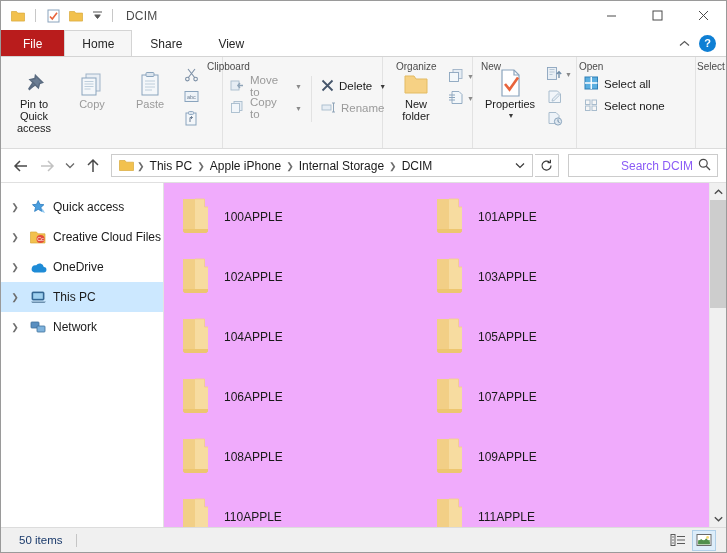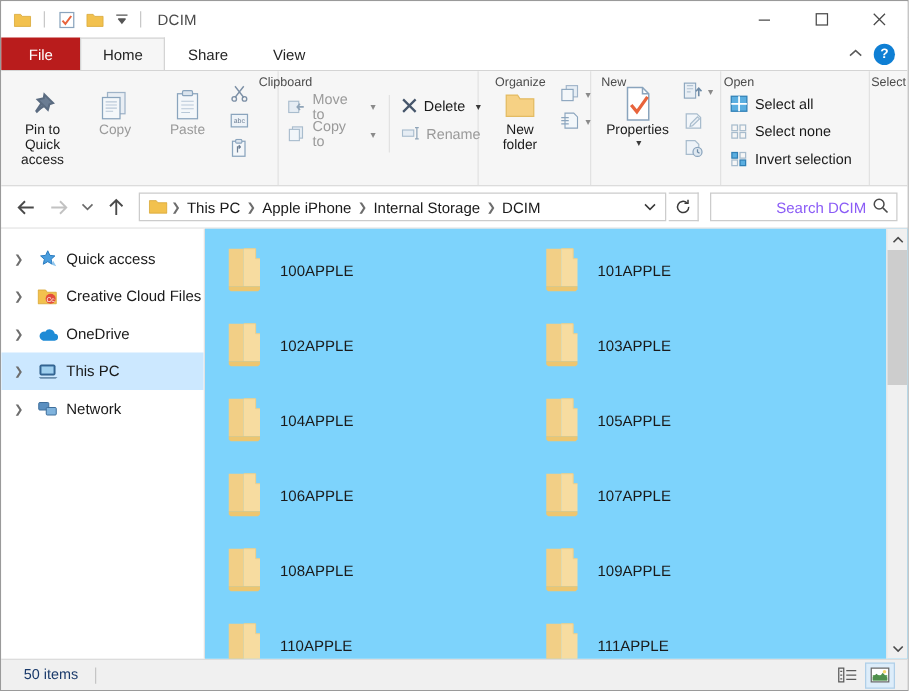--- a/index.html
+++ b/index.html
@@ -141,21 +141,21 @@
     padding-top: 9px; overflow: hidden; flex: none;
   }
   .navitem {
     height: 30px; display: flex; align-items: center; gap: 6px;
     padding-left: 6px; font-size: 12px; color: #1a1a1a;
   }
   .navitem.sel { background: #cce8ff; }
   .chev { width: 16px; text-align: center; color: #6e6e6e; font-size: 9px; }
   .navicon { width: 18px; display: flex; align-items: center; justify-content: center; }
 
-  .content { flex: 1; position: relative; background: #7dd3fc; overflow: hidden; }
+  .content { flex: 1; position: relative; background: #f0abfc; overflow: hidden; }
   .filegrid {
     display: flex; flex-wrap: wrap; align-content: flex-start;
     padding: 4px 0 0 0; height: 100%;
   }
   .fileitem {
     width: 254px; height: 60px; display: flex; align-items: center;
     gap: 12px; padding-left: 16px;
   }
   .fileitem .flabel { font-size: 12px; color: #1a1a1a; }
   .folder-ico { width: 32px; height: 38px; flex: none; }
@@ -461,31 +461,20 @@
                   <g fill="none" stroke="#a8bccd" stroke-width="1">
                     <rect x="1.5" y="2" width="4.5" height="4.5"></rect>
                     <rect x="8" y="2" width="4.5" height="4.5"></rect>
                     <rect x="1.5" y="8" width="4.5" height="4.5"></rect>
                     <rect x="8" y="8" width="4.5" height="4.5"></rect>
                   </g>
                 </svg>
             </span>
             <span>Select none</span>
           </div>
-          <div class="smallbtn en">
-            <span>
-              <svg width="15" height="14" viewBox="0 0 15 14">
-                  <rect x="1.5" y="2" width="4.5" height="4.5" fill="#5aaee0" stroke="#2f7fb5" stroke-width="1"></rect>
-                  <rect x="8" y="2" width="4.5" height="4.5" fill="none" stroke="#a8bccd" stroke-width="1"></rect>
-                  <rect x="1.5" y="8" width="4.5" height="4.5" fill="none" stroke="#a8bccd" stroke-width="1"></rect>
-                  <rect x="8" y="8" width="4.5" height="4.5" fill="#5aaee0" stroke="#2f7fb5" stroke-width="1"></rect>
-                </svg>
-            </span>
-            <span>Invert selection</span>
-          </div>
         </div>
       </div>
       <div class="rgroup-label">Select</div>
     </div>
     <div style="flex:1"></div>
   </div>
 
   <div class="addrbar">
     <div class="navbtn">
       <svg width="16" height="14" viewBox="0 0 16 14">

